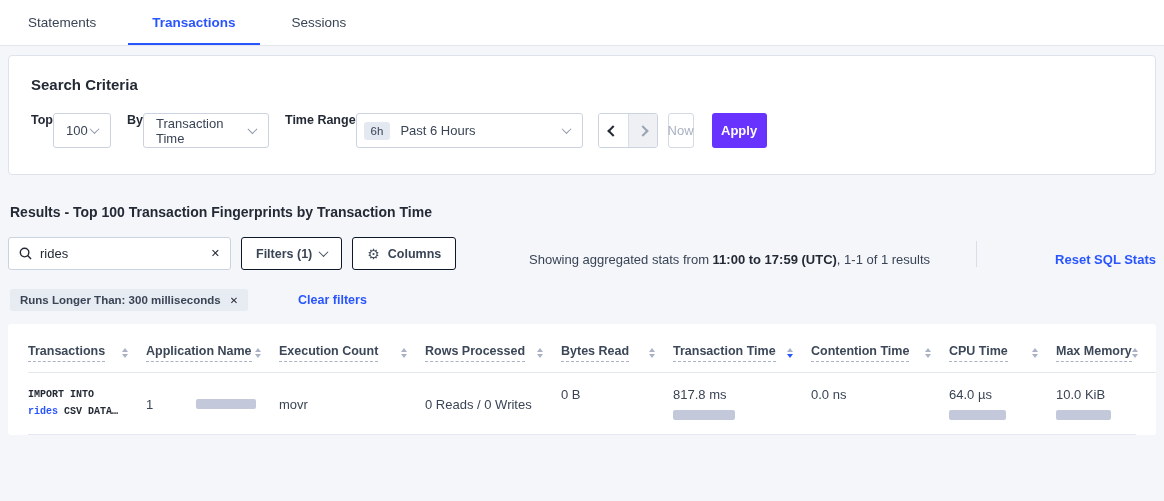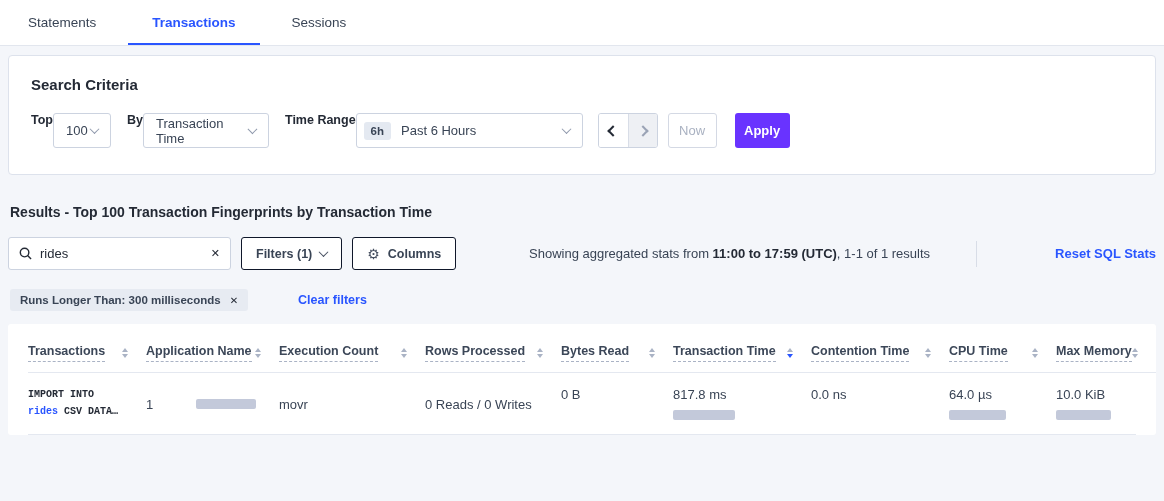--- a/index.html
+++ b/index.html
@@ -27,38 +27,38 @@
   .criteria-card { margin-top:9px; background:#fff; border:1px solid #dde2ec; border-radius:4px; padding:20px 22px 26px; }
   .criteria-title { font-size:15px; font-weight:700; color:#242a35; margin-bottom:20px; }
   .criteria-row { display:flex; align-items:flex-end; gap:16px; }
   .field { display:flex; flex-direction:row; }
   .field-label { font-size:12.5px; font-weight:700; color:#242a35; margin-bottom:7px; }
   .select { height:35px; border:1px solid #ccd3e0; border-radius:3px; background:#fff; display:flex; align-items:center; font-size:13px; color:#394455; cursor:pointer; padding:0 12px; }
   .select .chev { margin-left:auto; border-color:#8f99ac; }
   .sel-top { width:58px; }
   .sel-by { width:126px; }
   .sel-range { width:227px; padding-left:7px; }
-  .range-badge { background:#e4e9f1; color:#394455; font-size:11.5px; font-weight:700; border-radius:3px; padding:3px 7px; margin-right:10px; }
+  .range-badge { background:#e4e9f1; color:#394455; font-size:11.5px; font-weight:400; border-radius:3px; padding:3px 7px; margin-right:10px; }
   .arrow-group { display:flex; height:35px; border:1px solid #ccd3e0; border-radius:3px; overflow:hidden; margin-left:-1px; }
   .arrow-btn { width:29px; display:flex; align-items:center; justify-content:center; background:#fff; cursor:pointer; }
   .arrow-btn.disabled { background:#eef0f4; cursor:default; border-left:1px solid #d8dde7; }
   .arr { width:8px; height:8px; border-left:2.2px solid #242a35; border-bottom:2.2px solid #242a35; transform:rotate(45deg); }
   .arr.right { border-color:#9aa3b5; transform:rotate(-135deg); }
-  .now-btn { height:35px; width:49px; border:1px solid #d4d9e4; border-radius:3px; background:#fff; color:#a9b1c1; font-size:13px; display:flex; align-items:center; justify-content:center; margin-left:-6px; cursor:default; }
+  .now-btn { height:35px; width:26px; border:1px solid #d4d9e4; border-radius:3px; background:#fff; color:#a9b1c1; font-size:13px; display:flex; align-items:center; justify-content:center; margin-left:-6px; cursor:default; }
   .apply-btn { height:35px; width:55px; border:none; border-radius:3px; background:#6933ff; color:#fff; font-size:13px; font-weight:700; display:flex; align-items:center; justify-content:center; margin-left:2px; cursor:pointer; }
 
   
   .results-heading { margin:29px 2px 0; font-size:14px; font-weight:700; color:#242a35; }
   .toolbar { margin-top:17px; display:flex; align-items:center; }
   .search-box { width:223px; height:33px; border:1px solid #ccd3e0; border-radius:3px; background:#fff; display:flex; align-items:center; padding:0 10px; }
   .search-box input { border:none; outline:none; flex:1; font-size:13px; color:#242a35; font-family:inherit; min-width:0; margin-left:8px; }
   .icon-x { font-size:11px; color:#242a35; cursor:pointer; font-weight:700; }
   .tool-btn { height:33px; border:1px solid #0f172a; border-radius:3px; background:#fff; display:flex; align-items:center; gap:8px; font-size:12.5px; font-weight:700; color:#394455; padding:0 14px; margin-left:10px; cursor:pointer; }
   .gear { font-size:14px; color:#475061; font-weight:400; }
-  .toolbar-right { margin-left:auto; display:flex; align-items:center; font-size:13px; color:#394455;gap:32px; }
+  .toolbar-right { margin-left:auto; display:flex; align-items:flex-end; font-size:13px; color:#394455;gap:32px; }
   .stats b { color:#242a35; }
   .vdiv { width:1px; height:26px; background:#d8dde7; margin:0 14px; }
   .blue-link { color:#2955ff; font-weight:700; font-size:13px; cursor:pointer; text-decoration:none;padding-left:32px; }
 
   .filter-row { margin-top:19px; display:flex; align-items:center; gap:18px; padding-left:2px; }
   .chip { background:#e7ebf2; border-radius:3px; display:flex; align-items:center; gap:9px; font-size:11.5px; font-weight:700; color:#394455; padding:5px 10px; }
   .chip .icon-x { font-size:10px; }
   .clear-link { font-size:12.5px; }
 
   

